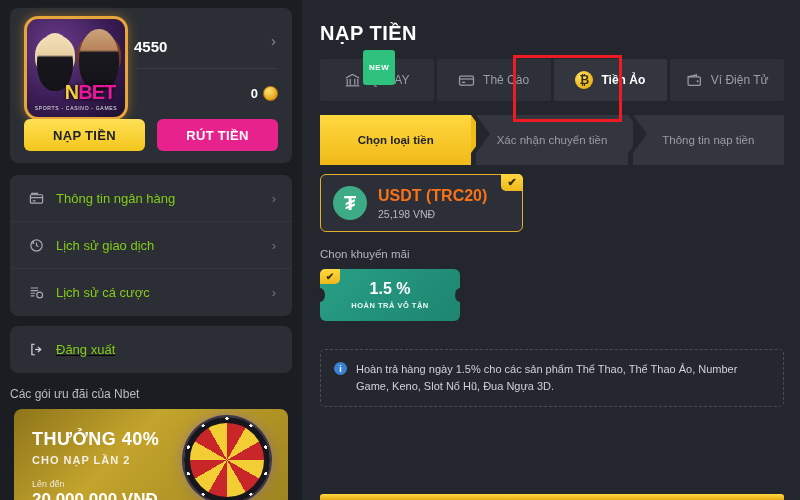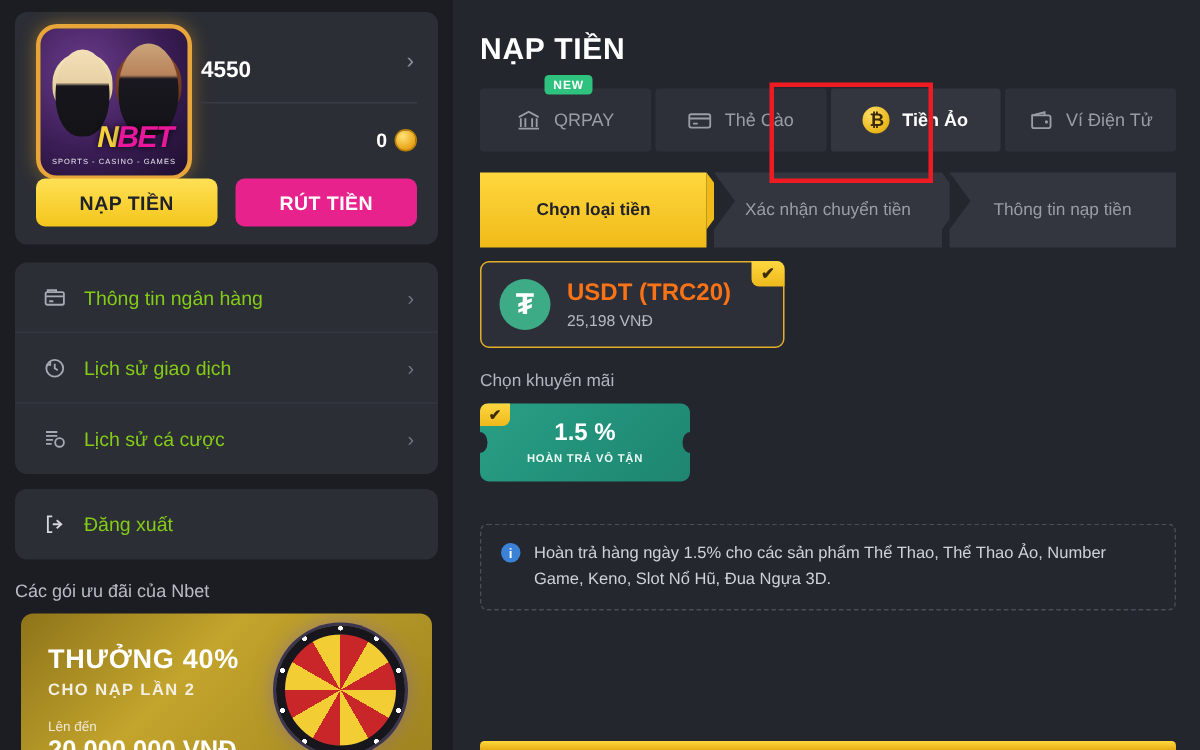--- a/index.html
+++ b/index.html
@@ -45,21 +45,21 @@
     background: linear-gradient(180deg,#caa47a 0%, #b9835a 34%, #1a1820 38%, #141318 100%); }
   .avatar .hair-a { position:absolute; left:8px; top:16px; width:40px; height:40px;
     background: linear-gradient(180deg,#f7e9c0,#d9c08a); border-radius: 50% 50% 40% 40%; }
   .avatar .hair-b { position:absolute; left:50px; top:14px; width:44px; height:44px;
     background: linear-gradient(180deg,#8a4a2a,#5c2e18); border-radius: 50% 50% 40% 40%; }
   .avatar .logo {
     position: absolute; left: 0; right: 0; bottom: 6px;
     text-align: center;
   }
   .avatar .logo .nbet {
-    font-size: 20px; font-weight: bold; font-style: italic; letter-spacing: -1px;
+    font-size: 20px; font-weight: bold; letter-spacing: -1px;
     color: #e8179c;
     text-shadow: 0 0 4px rgba(0,0,0,.9);
     padding-left: 28px;
   }
   .avatar .logo .nbet .n { color: #f5d23c; }
   .avatar .logo .tag {
     font-size: 5px; color: #e8e8ee; letter-spacing: .7px; margin-top: 1px;
   }
   .profile-name {
     position: absolute; left: 124px; top: 30px;
@@ -102,21 +102,21 @@
     border-bottom: 1px solid #33363e;
   }
   .menu-item:last-child { border-bottom: none; }
   .menu-item .mi-icon {
     width: 20px; display: flex; justify-content: center; align-items: center;
     color: #a7aab3; margin-right: 10px;
   }
   .menu-item .mi-label { flex: 1; color: #84cc16; font-size: 13px; }
   .menu-item .mi-chev { color: #73767f; font-size: 13px; }
 
-  .logout-card { margin-top: 10px; }
+  .logout-card { margin-top: 10px; text-decoration: underline; }
   .logout-card .menu-item { border-bottom: none; }
 
   .promo-title {
     margin: 14px 0 8px 0;
     color: #b9bcc4; font-size: 12px;
   }
   .promo-banner {
     margin: 0 4px; height: 98px; border-radius: 8px;
     background: linear-gradient(135deg, #8e741a 0%, #c3a42c 40%, #9e831f 100%);
     position: relative; overflow: hidden;
@@ -185,21 +185,21 @@
     cursor: pointer; border-radius: 2px;
   }
   .tab.active { background: #33363f; }
   .tab .t-label { font-size: 12px; color: #9a9da6; }
   .tab.active .t-label { color: #ffffff; font-weight: bold; }
   .tab .t-icon { display: flex; align-items: center; color: #8c8f99; }
   .badge-new {
     position: absolute; top: -9px; left: 50%; transform: translateX(-14px);
     background: #2ec27e; color: #ffffff;
     font-size: 8px; font-weight: bold; letter-spacing: .6px;
-    padding: 2px 6px; border-radius: 3px;
+    padding: 13px 6px; border-radius: 3px;
   }
   .btc-icon {
     width: 18px; height: 18px; border-radius: 50%;
     background: radial-gradient(circle at 35% 30%, #ffe066, #e9b419 72%, #c9960c 100%);
     color: #3a2a05; font-size: 12px; font-weight: bold;
     display: flex; align-items: center; justify-content: center;
   }
 
   .steps { display: flex; margin-top: 14px; height: 50px; }
   .step {

